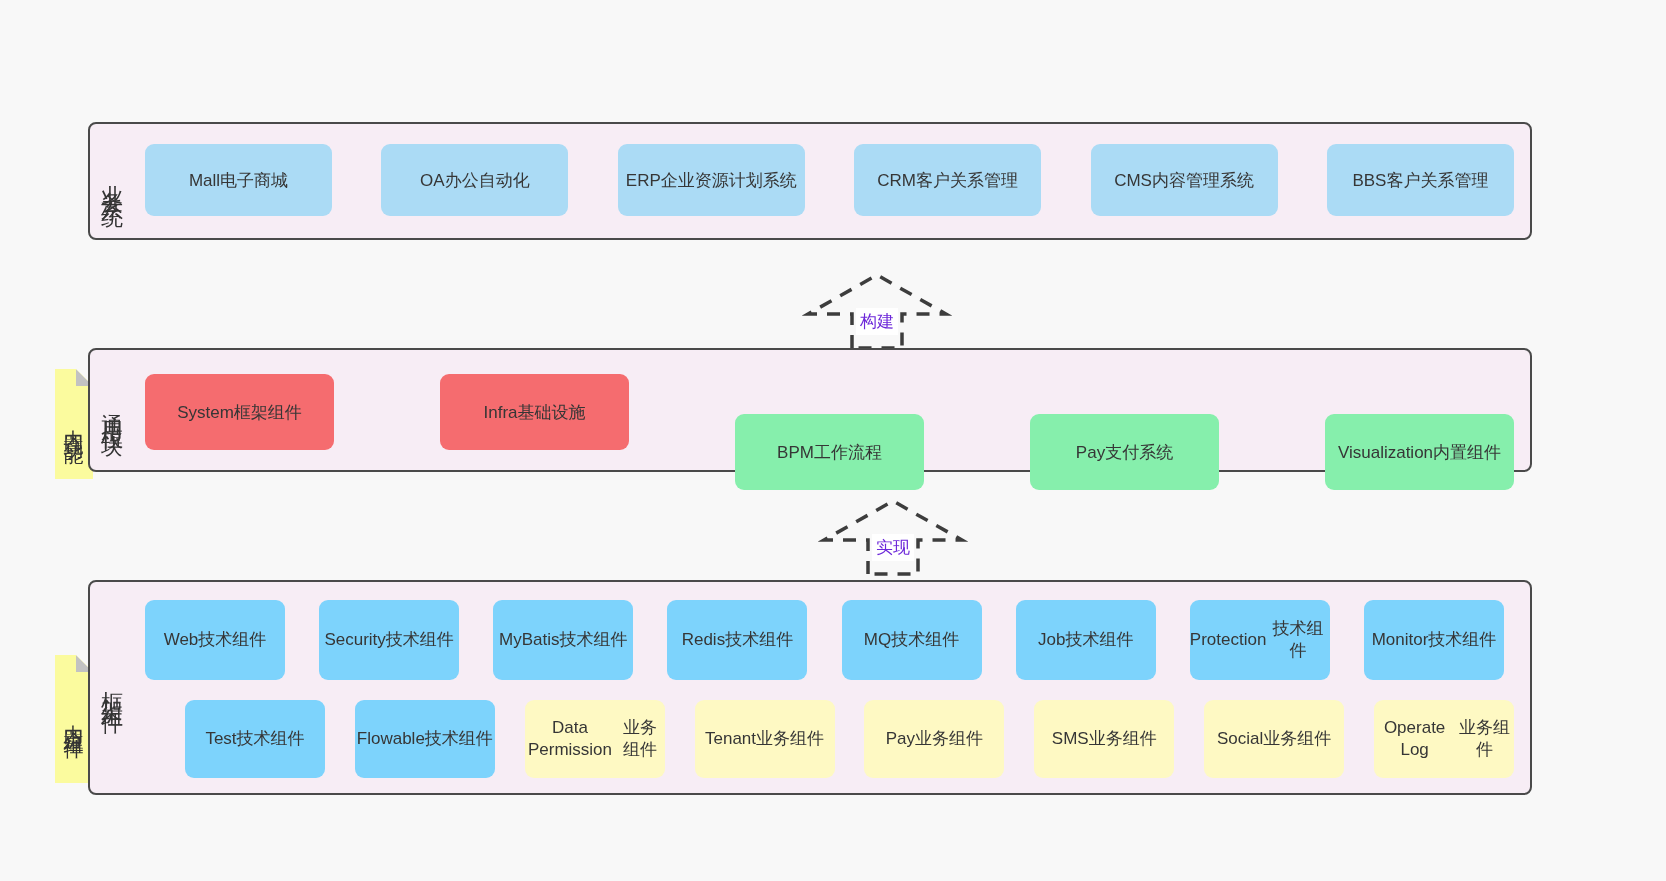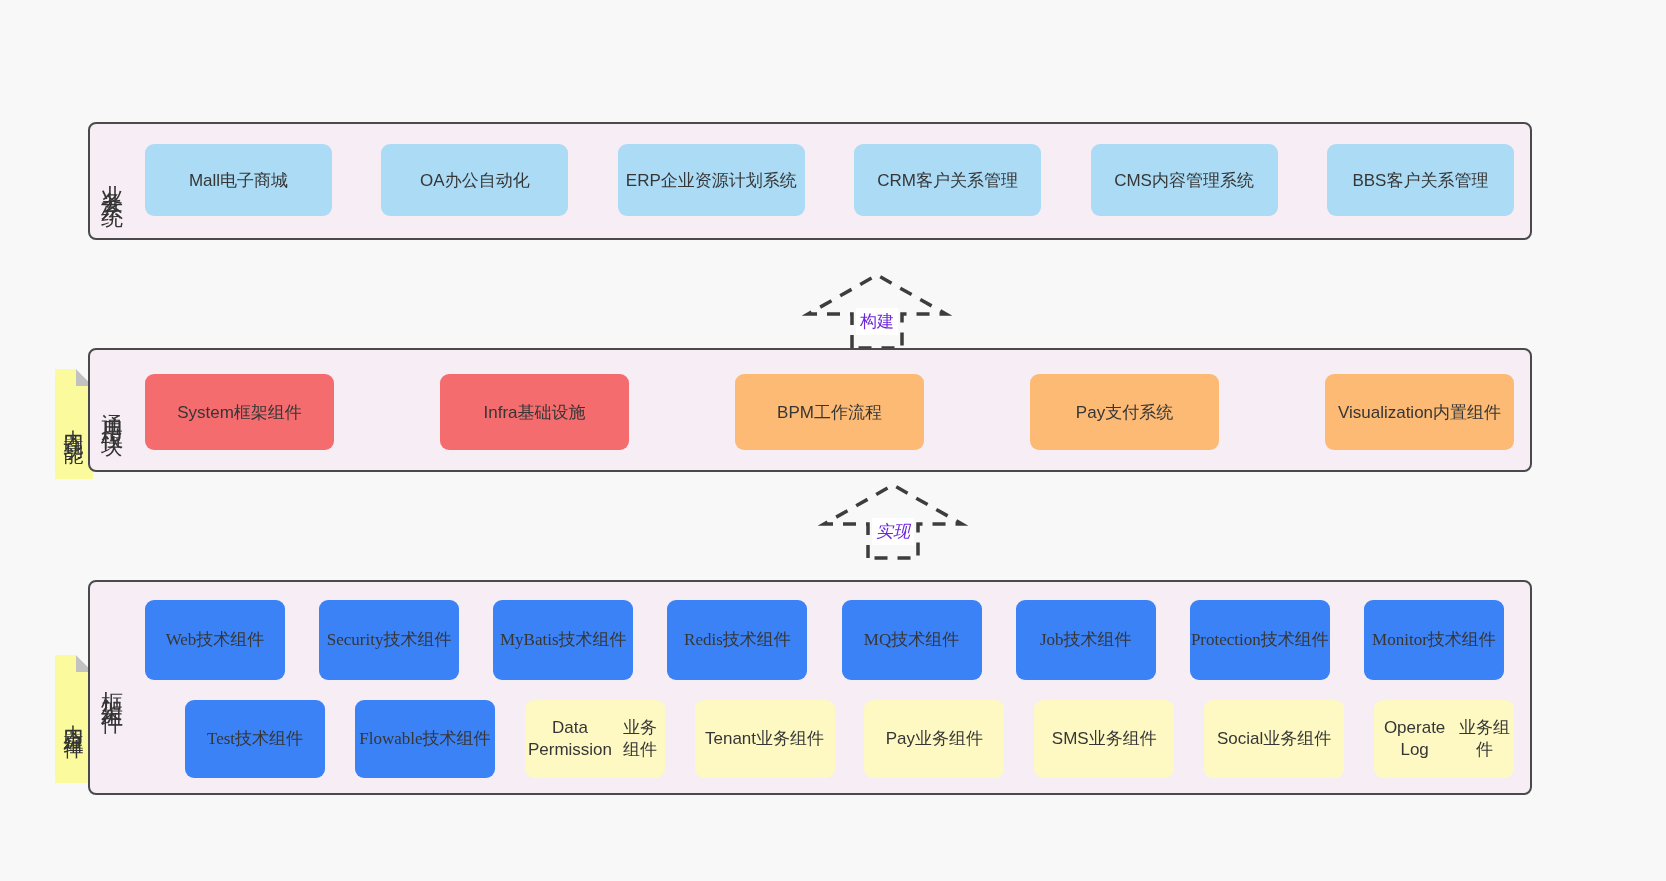--- a/index.html
+++ b/index.html
@@ -35,31 +35,31 @@
   .panel3 .rowB{top:118px;right:16px;margin-left:40px;}
 
   .box{border-radius:9px;display:flex;flex-direction:row;align-items:center;
        justify-content:center;text-align:center;font-size:17px;line-height:23px;color:#363636;}
   .w187{width:187px;height:72px;}
   .w189{width:189px;height:76px;}
   .w140{width:140px;height:80px;line-height:22px;}
   .w140b{width:140px;height:78px;line-height:22px;}
   .blue{background:#abdbf5;}
   .red{background:#f56c6f;}
-  .pink{background:#fdba74;}
-  .gdark{background:#3b82f6;font-family:Liberation Serif, serif;}
+  .pink{background:#86efac;margin-top:40px;}
+  .gdark{background:#7dd3fc;}
   .glight{background:#fef9c3;}
 
   
   .arrow{position:absolute;width:150px;height:82px;z-index:2;}
   .arrow svg{display:block;}
   .arrow .alabel{position:absolute;left:50%;top:40px;transform:translateX(-50%);
          background:#ffffff;padding:2px 4px;font-size:17px;color:#6d28d9;white-space:nowrap;}
   .arrow1{left:802px;top:268px;}
-  .arrow2{left:818px;top:478px;font-style:italic;}
+  .arrow2{left:818px;top:494px;}
 </style>
 </head>
 <body>
 
 <div class="canvas">
 
   <div class="note note1">
     <div class="fold"></div>
     <div class="vtext">内置功能</div>
   </div>

